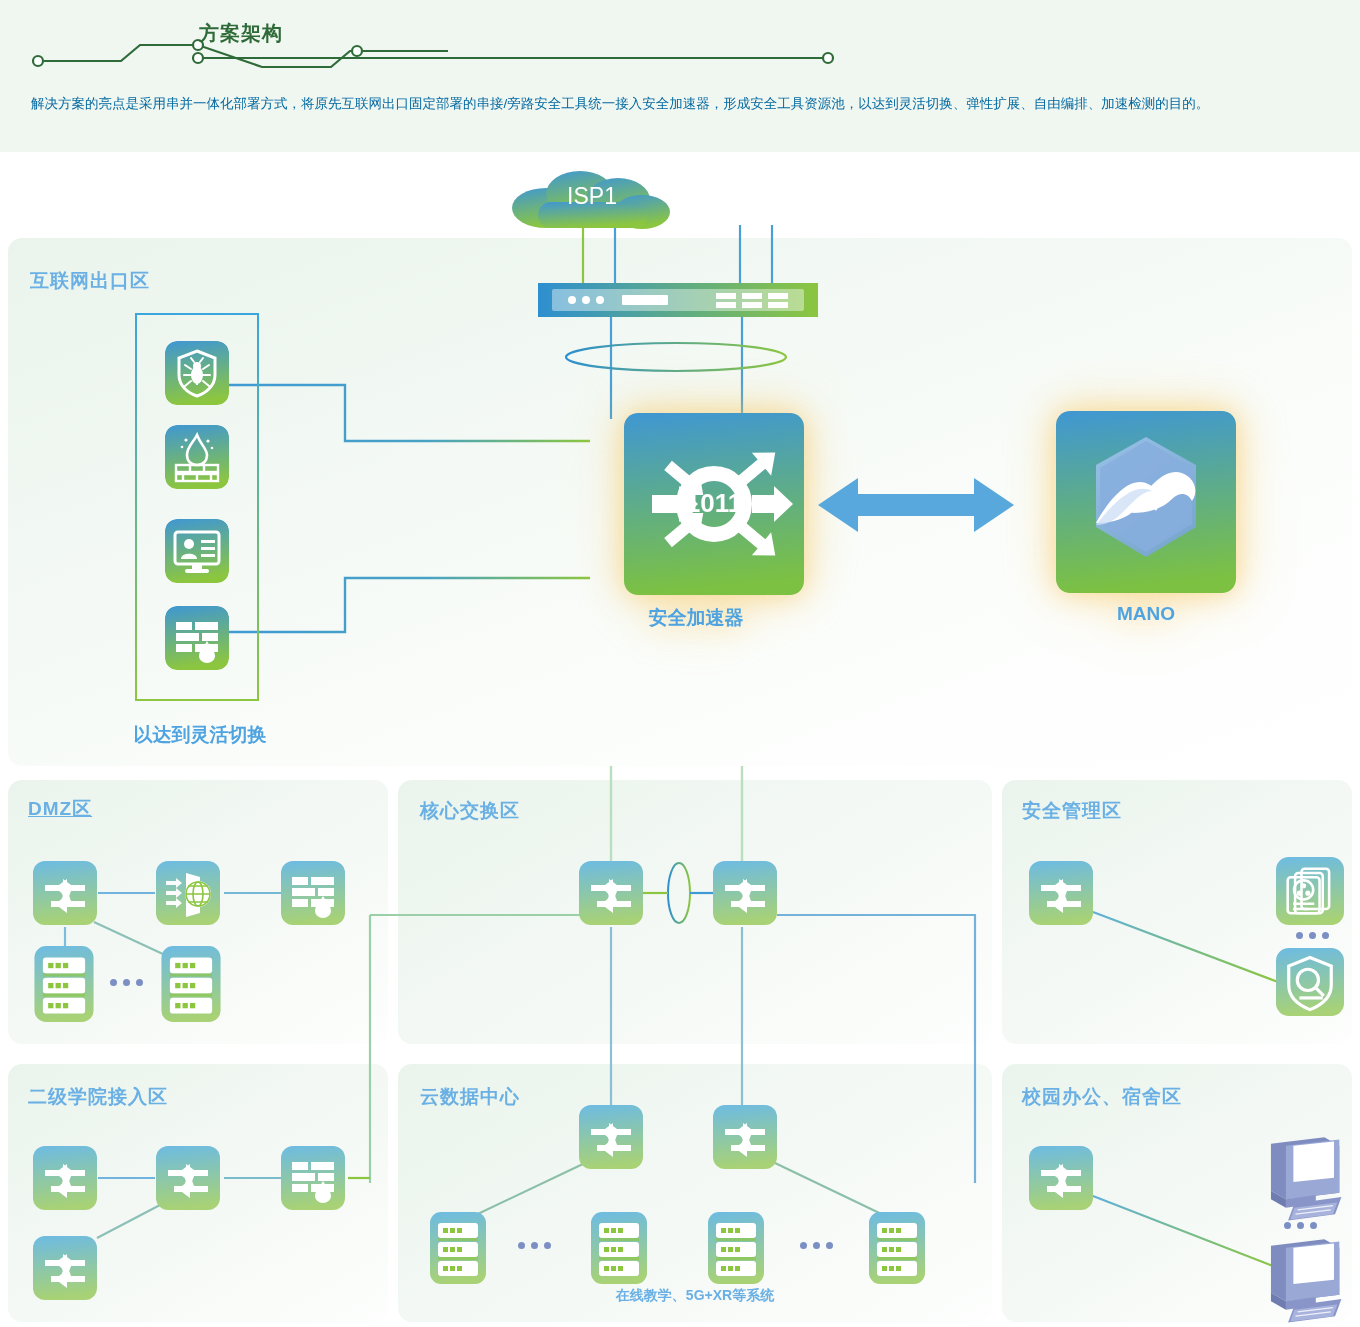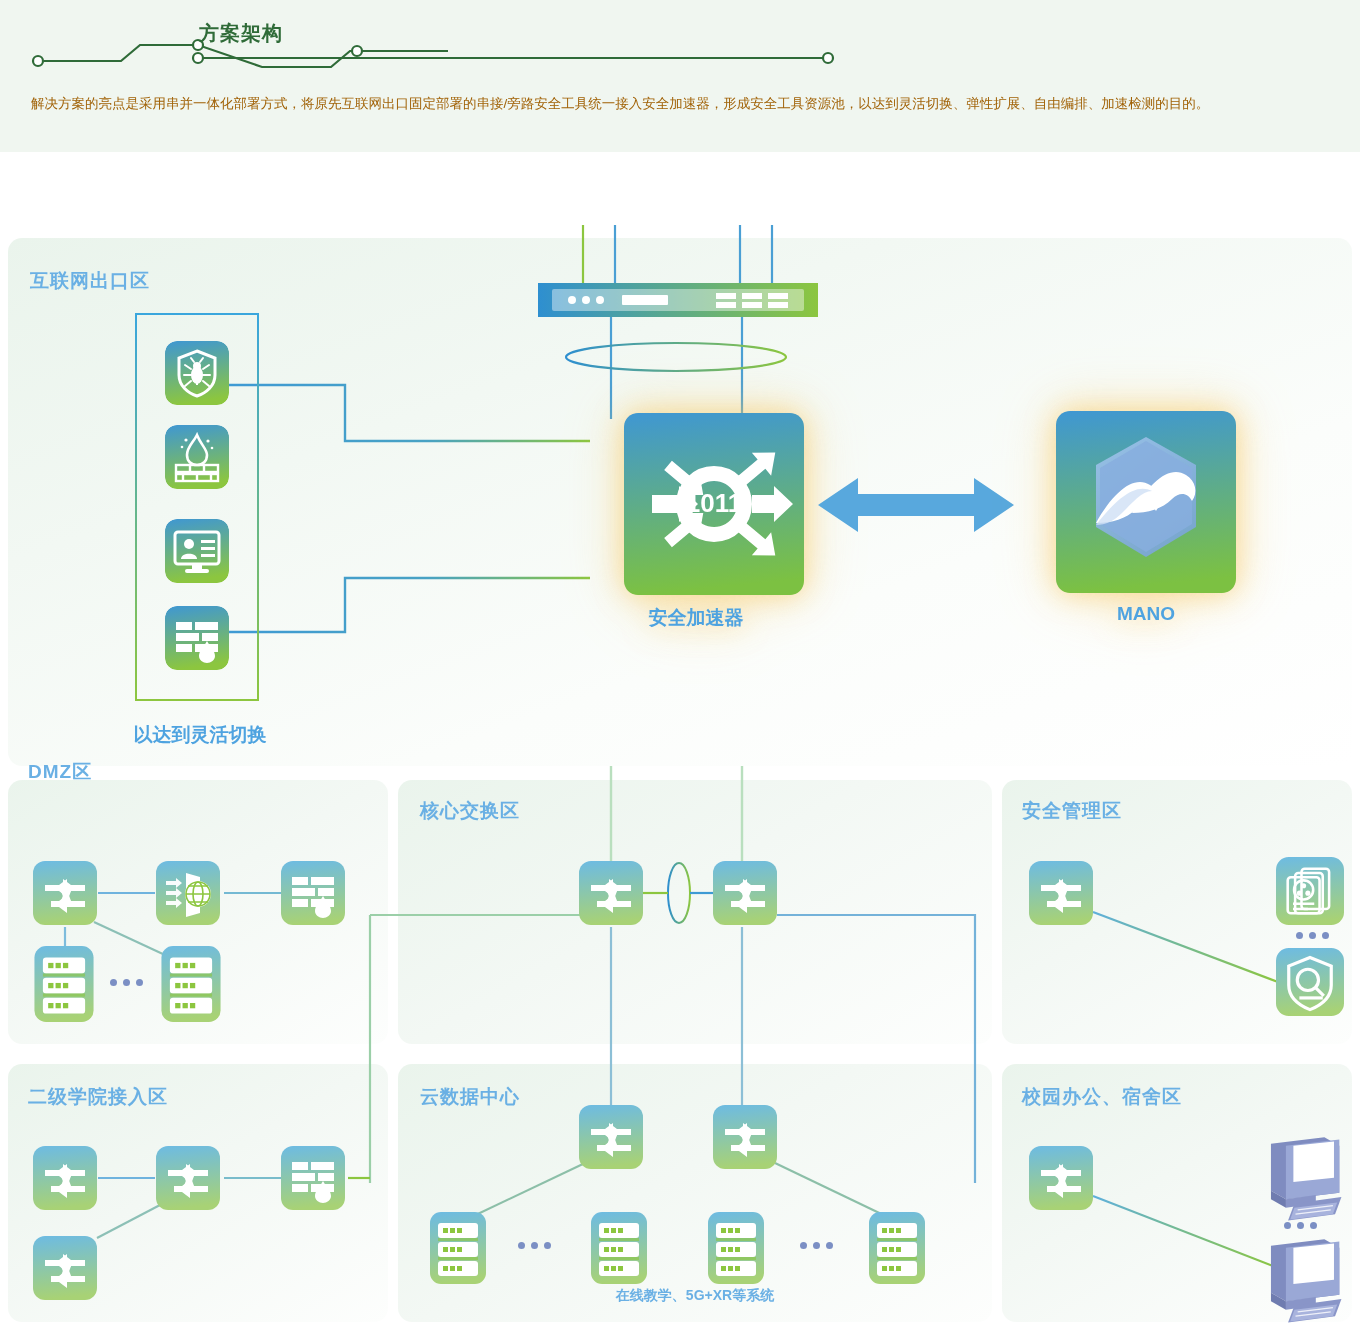--- a/index.html
+++ b/index.html
@@ -15,21 +15,21 @@
     position:absolute; left:0; top:0; width:1360px; height:152px;
     background:#f0f6f0;
   }
   .header-svg{ position:absolute; left:0; top:0; }
   .header-title{
     position:absolute; left:199px; top:20px;
     font-size:20px; font-weight:bold; color:#2f6b38; letter-spacing:1px;
   }
   .header-desc{
     position:absolute; left:31px; top:91px; width:1300px;
-    font-size:13.5px; line-height:26px; color:#a16207;
+    font-size:13.5px; line-height:26px; color:#0369a1;
   }
 
   
   .zone{ position:absolute; border-radius:14px; }
   .zone-title{
     position:absolute; font-size:19px; font-weight:bold; color:#6ab0e4;
     letter-spacing:1px; white-space:nowrap;
   }
   .z-exit{
     left:8px; top:238px; width:1344px; height:528px;
@@ -121,21 +121,21 @@
 
   <div class="zone z-exit"></div>
   <div class="zone z-dmz"></div>
   <div class="zone z-core"></div>
   <div class="zone z-secmgmt"></div>
   <div class="zone z-college"></div>
   <div class="zone z-cloud"></div>
   <div class="zone z-campus"></div>
 
   <div class="zone-title" style="left:30px;  top:268px;text-align:center;">互联网出口区</div>
-  <div class="zone-title" style="left:28px;  top:759px;">DMZ区</div>
+  <div class="zone-title" style="left:28px;  top:796px;text-decoration:underline;">DMZ区</div>
   <div class="zone-title" style="left:420px; top:798px;">核心交换区</div>
   <div class="zone-title" style="left:1022px;top:798px;">安全管理区</div>
   <div class="zone-title" style="left:28px;  top:1084px;">二级学院接入区</div>
   <div class="zone-title" style="left:420px; top:1084px;">云数据中心</div>
   <div class="zone-title" style="left:1022px;top:1084px;">校园办公、宿舍区</div>
 
   <svg id="links" viewBox="0 0 1360 1327">
     <defs>
       <linearGradient id="gTool" x1="0" y1="0" x2="1" y2="0">
         <stop offset="0" stop-color="#3e9ad4"></stop>
@@ -230,20 +230,38 @@
       <path d="M585,1163 L463,1221"></path>
       <path d="M775,1163 L896,1221"></path>
     </g>
 
     <g fill="none" stroke-width="2.2">
       <path d="M1093,1178 L1276,1178" stroke="url(#gHorz)"></path>
       <path d="M1093,1196 L1278,1268" stroke="url(#gHorz)"></path>
     </g>
   </svg>
 
+  <div class="node" style="left:508px; top:168px; width:168px; height:62px;">
+    <svg width="168" height="62" viewBox="0 0 168 62">
+      <defs>
+          <linearGradient id="cl1" x1="0" y1="0" x2="0.3" y2="1">
+        <stop offset="0" stop-color="#3f97d3"></stop>
+            <stop offset="1" stop-color="#8cc63f"></stop>
+      </linearGradient>
+        </defs>
+      <g fill="url(#cl1)">
+        <ellipse cx="38" cy="40" rx="34" ry="20"></ellipse>
+        <ellipse cx="72" cy="26" rx="34" ry="23"></ellipse>
+        <ellipse cx="110" cy="32" rx="32" ry="22"></ellipse>
+        <ellipse cx="134" cy="44" rx="28" ry="17"></ellipse>
+        <rect x="30" y="34" width="110" height="26" rx="13"></rect>
+      </g>
+    </svg>
+    <div class="cloud-label">ISP1</div>
+  </div>
 
 
   <div class="node" style="left:538px; top:283px; width:280px; height:34px;">
     <svg width="280" height="34" viewBox="0 0 280 34">
       <rect x="0" y="0" width="280" height="34" fill="url(#gFw)"></rect>
       <rect x="14" y="6" width="252" height="22" rx="2" fill="#ffffff" opacity="0.42"></rect>
       <g fill="#ffffff">
         <circle cx="34" cy="17" r="4"></circle>
           <circle cx="48" cy="17" r="4"></circle>
           <circle cx="62" cy="17" r="4"></circle>

